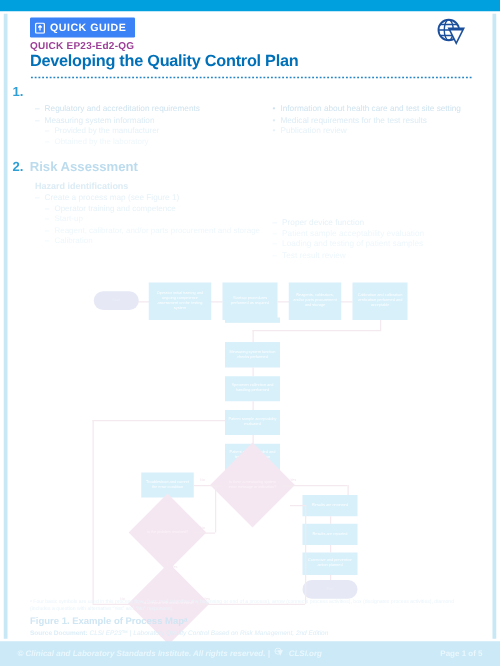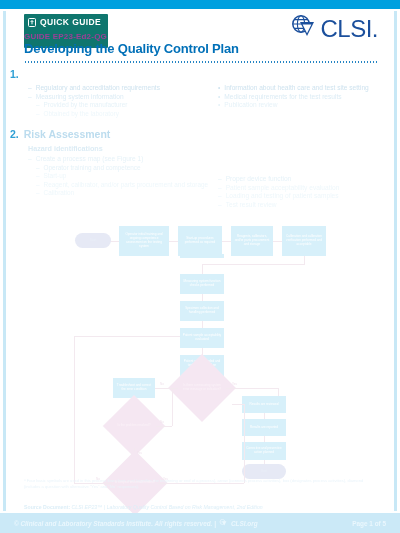--- a/index.html
+++ b/index.html
@@ -23,23 +23,23 @@
     position: absolute; left: 3px; top: 11px; width: 3px; height: 500px;
     background: #c8e8f6;
   }
   .rightrule {
     position: absolute; right: 3px; top: 11px; width: 3px; height: 500px;
     background: #c8e8f6;
   }
   
   .badge {
     position: absolute; left: 24px; top: 14px;
-    background: #0f766e; color: #ffffff;
+    background: #3b82f6; color: #ffffff;
     font-size: 8.5px; font-weight: bold; letter-spacing: .4px;
-    padding: 3px 7px 21px 4px;
+    padding: 3px 7px 3px 4px;
     display: flex; align-items: center; gap: 4px;
     border-radius: 1px;
   }
   .badge svg { display: block; }
   .doccode {
     position: absolute; left: 24px; top: 32px;
     color: #9c3f97; font-size: 8px; font-weight: bold; letter-spacing: .2px;
   }
   .doctitle {
     position: absolute; left: 24px; top: 41px;
@@ -140,34 +140,33 @@
 
   <div class="badge">
     <span>
       <svg width="8" height="9" viewBox="0 0 8 9">
         <rect x="0.5" y="0.5" width="7" height="8" rx="1" fill="none" stroke="#ffffff" stroke-width="1"></rect>
         <path d="M4 6.3 L4 2.6 M2.6 4 L4 2.6 L5.4 4" fill="none" stroke="#ffffff" stroke-width="1"></path>
       </svg>
     </span>
     <span>QUICK GUIDE</span>
   </div>
-  <div class="doccode">GUIDE EP23-Ed2-QG</div>
+  <div class="doccode">QUICK EP23-Ed2-QG</div>
   <div class="doctitle">Developing the Quality Control Plan</div>
 
   <div class="logo">
     <span>
       <svg width="30" height="26" viewBox="0 0 30 26">
         <circle cx="11" cy="10" r="8.2" fill="none" stroke="#1b4f9c" stroke-width="1.5"></circle>
         <ellipse cx="11" cy="10" rx="3.6" ry="8.2" fill="none" stroke="#1b4f9c" stroke-width="1.1"></ellipse>
         <path d="M2.9 10 H19.1 M4 5.6 H18 M4 14.4 H18" stroke="#1b4f9c" stroke-width="1.1" fill="none"></path>
         <path d="M10 8 L24 8 L17 22 Z" fill="#1b4f9c"></path>
         <path d="M12.6 10.4 L21.4 10.4 L17 19.2 Z" fill="#ffffff"></path>
       </svg>
     </span>
-    <span class="logo-word">CLSI.</span>
   </div>
   <div class="dotrule"></div>
 
   <div class="sec" style="left:10px; top:68px; width:380px;">
     <div class="sec-head">
       <span class="num">1.</span>
     </div>
     <div class="cols" style="margin-top:4px;">
       <div class="col" style="width:200px; padding-left:18px;">
         <ul>
@@ -351,20 +350,21 @@
 
     <div class="elabel" style="left:160px; top:164px;">No</div>
     <div class="elabel" style="left:232px; top:164px;">Yes</div>
     <div class="elabel" style="left:160px; top:202px;">No</div>
     <div class="elabel" style="left:137px; top:233px;">Yes</div>
     <div class="elabel" style="left:96px; top:259px;">No</div>
     <div class="elabel" style="left:163px; top:259px;">Yes</div>
   </div>
 
   <div class="footnote">ᵃ Four basic symbols are used in this process flow chart: oval (signifies the beginning or end of a process), arrow (connects process activities), box (designates process activities), diamond (includes a question with alternative “Yes” and “No” responses).</div>
+  <div class="figcap">Figure 1. Example of Process Mapᵃ</div>
   <div class="srcdoc">
     <b>Source Document:</b>
     <i>CLSI EP23™ | Laboratory Quality Control Based on Risk Management, 2nd Edition</i>
   </div>
 
   <div class="footbar">
     <div class="foot-left">
       <span>© Clinical and Laboratory Standards Institute. All rights reserved. |</span>
       <span>
         <svg width="9" height="8" viewBox="0 0 12 11">

